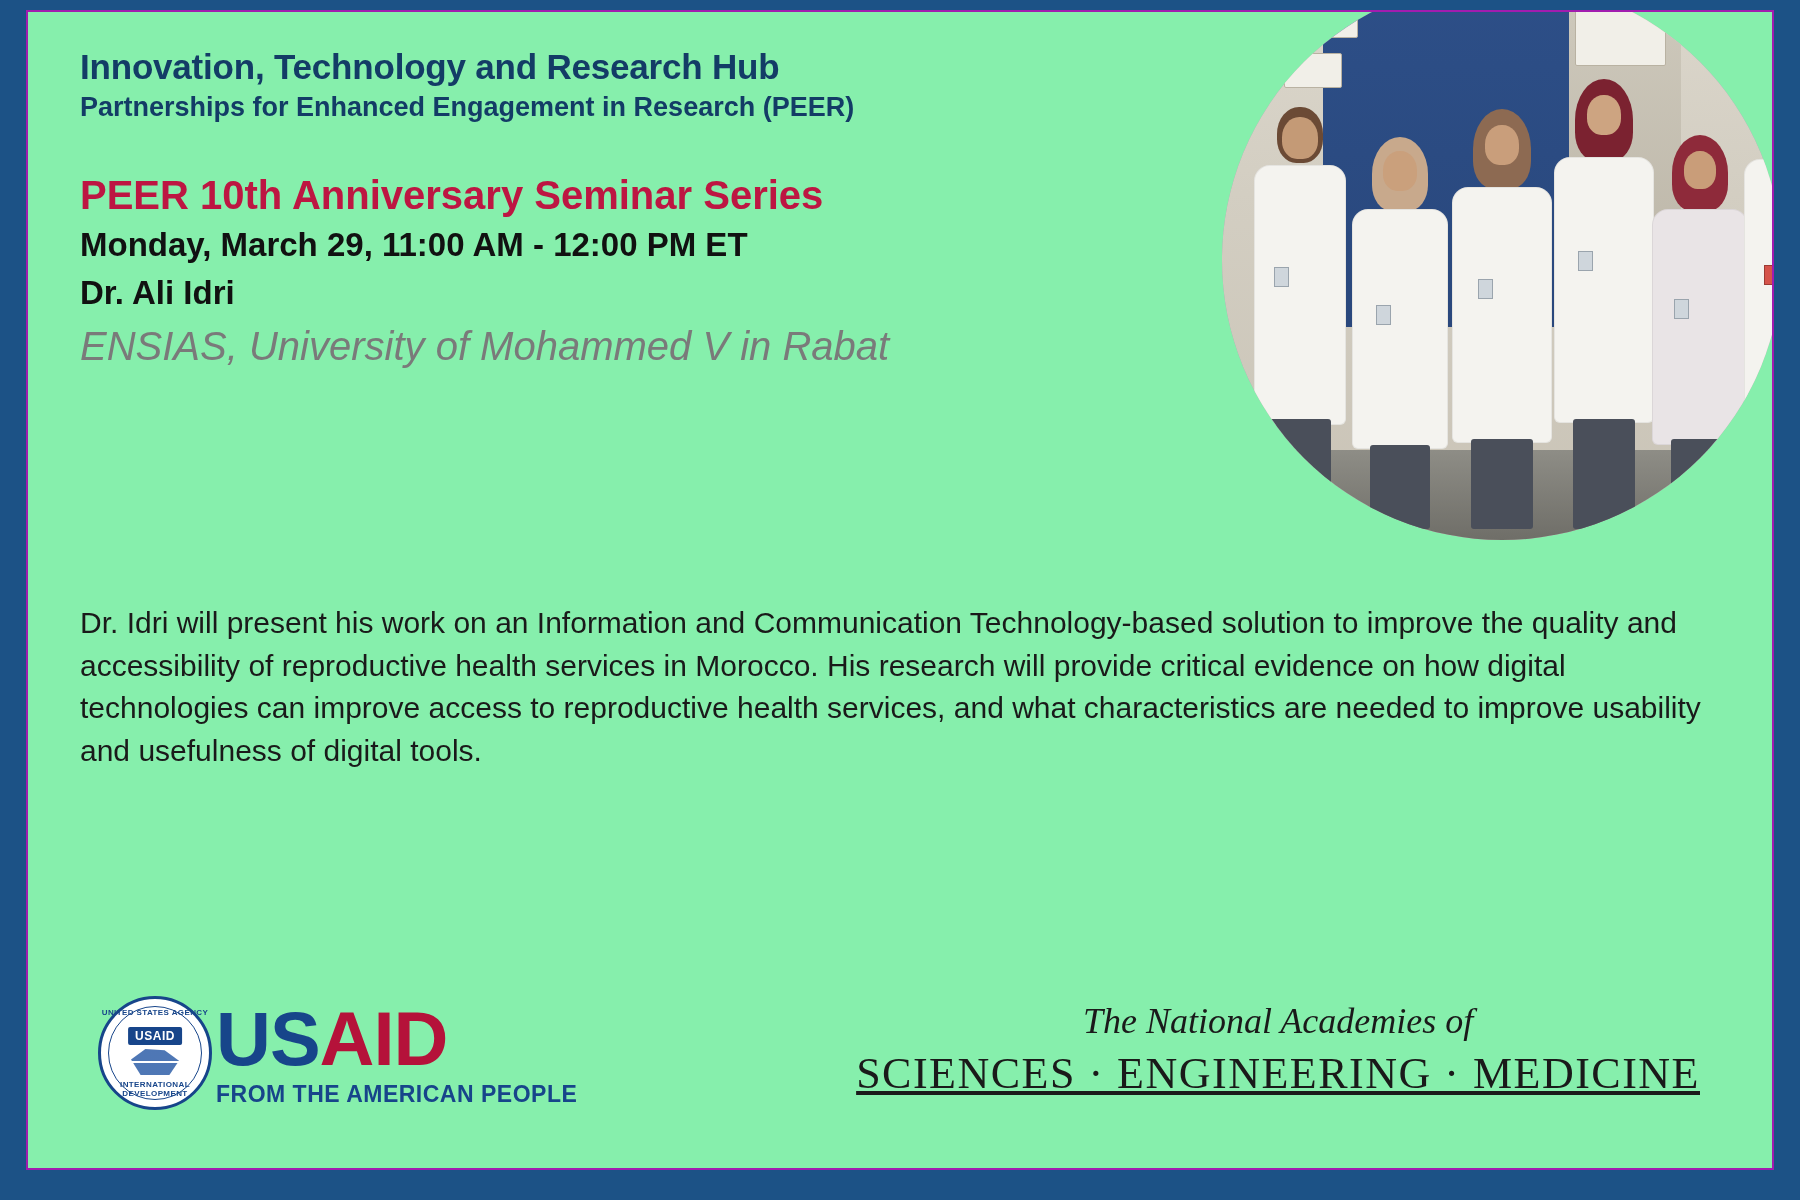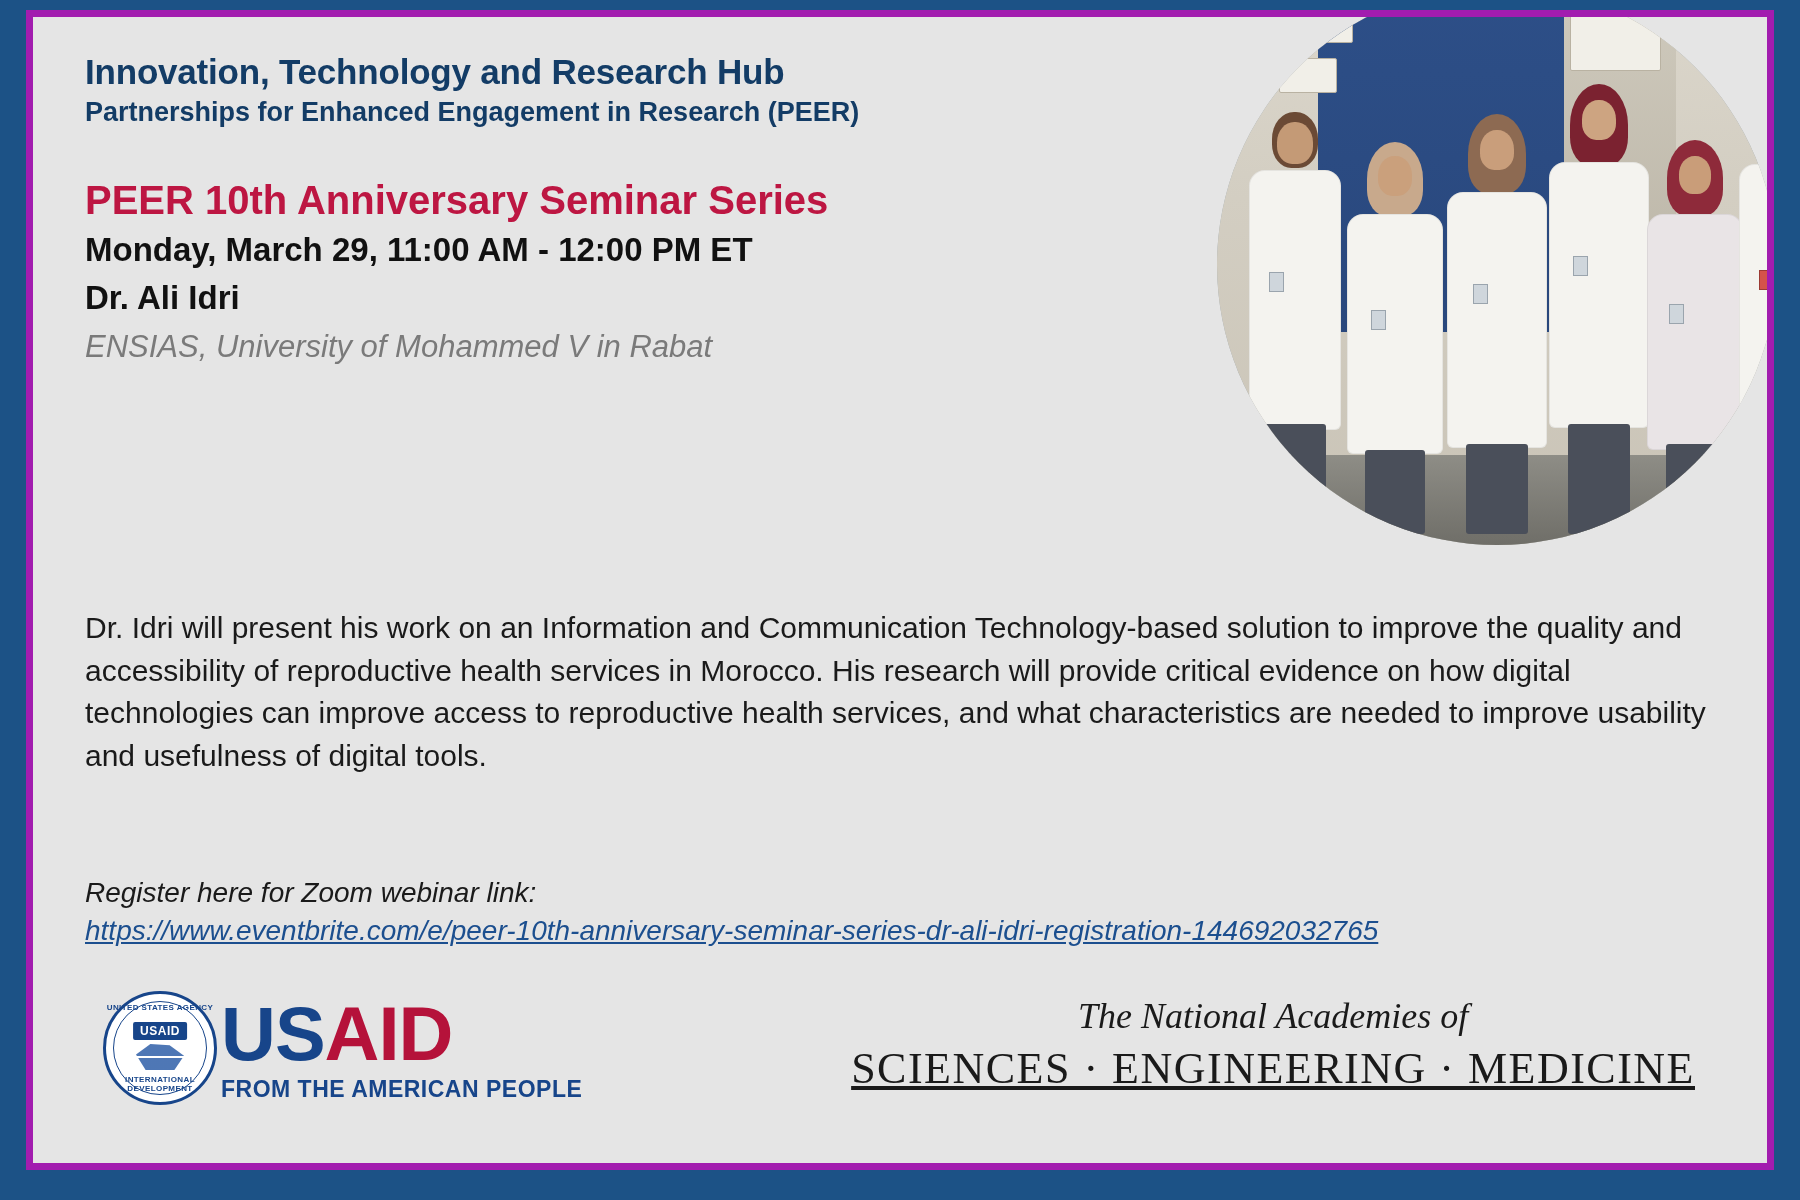--- a/index.html
+++ b/index.html
@@ -23,22 +23,22 @@
     border-left: 26px solid #1c5286;
     border-right: 26px solid #1c5286;
     border-top: 10px solid #1c5286;
     border-bottom: 30px solid #1c5286;
   }
   .inner {
     position: relative;
     width: 100%;
     height: 100%;
     box-sizing: border-box;
-    border: 7px solid #a21caf;
-    background: #e5e5e5;
+    border: 2px solid #a21caf;
+    background: #86efac;
     overflow: hidden;
   }
 
   
   .photo-wrap {
     position: absolute;
     top: -32px;
     right: -10px;
     width: 560px;
     height: 560px;
@@ -164,21 +164,21 @@
     line-height: 1.15;
   }
   .speaker {
     color: #111111;
     font-size: 33px;
     font-weight: bold;
     margin-top: 10px;
   }
   .affiliation {
     color: #7a7a7a;
-    font-size: 31px;
+    font-size: 40px;
     font-style: italic;
     margin-top: 12px;
   }
 
   .abstract {
     position: absolute;
     left: 52px;
     top: 590px;
     width: 1660px;
     color: #1a1a1a;
@@ -386,24 +386,20 @@
 
       <div class="series-title">PEER 10th Anniversary Seminar Series</div>
       <div class="date-line">Monday, March 29, 11:00 AM - 12:00 PM ET</div>
 
       <div class="speaker">Dr. Ali Idri</div>
       <div class="affiliation">ENSIAS, University of Mohammed V in Rabat</div>
     </div>
 
     <div class="abstract">Dr. Idri will present his work on an Information and Communication Technology-based solution to improve the quality and accessibility of reproductive health services in Morocco. His research will provide critical evidence on how digital technologies can improve access to reproductive health services, and what characteristics are needed to improve usability and usefulness of digital tools.</div>
 
-    <div class="register">
-      <div class="register-label">Register here for Zoom webinar link:</div>
-      <a class="register-link" href="#">https://www.eventbrite.com/e/peer-10th-anniversary-seminar-series-dr-ali-idri-registration-144692032765</a>
-    </div>
 
     <div class="footer">
       <div class="usaid">
         <div class="usaid-seal">
           <div class="ring"></div>
           <div class="microtext-top">UNITED STATES AGENCY</div>
           <div class="band">USAID</div>
           <div class="hands"></div>
           <div class="microtext-bot">INTERNATIONAL DEVELOPMENT</div>
         </div>

